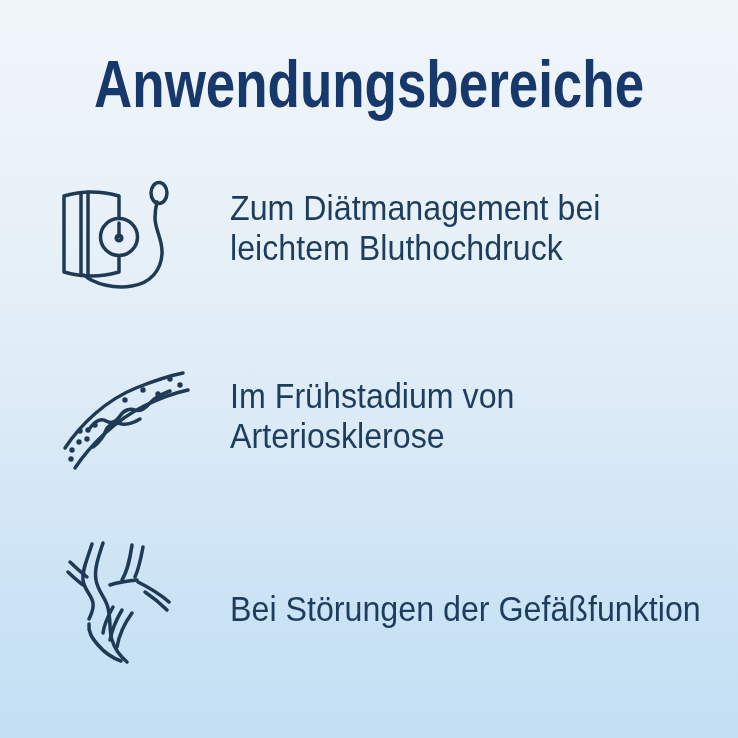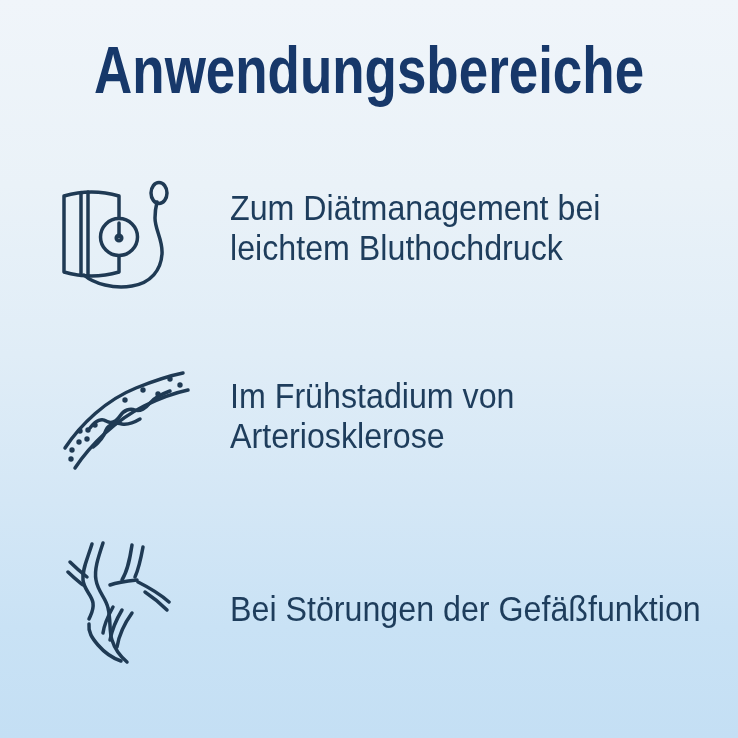--- a/index.html
+++ b/index.html
@@ -12,21 +12,21 @@
       #f0f5fa 0%,
       #eaf2f8 25%,
       #e0edf7 48%,
       #d4e7f6 68%,
       #c9e2f5 85%,
       #c4dff4 100%);
     font-family: "Liberation Sans", sans-serif;
   }
   .title-wrap {
     position: absolute;
-    top: 31px;
+    top: 45px;
     left: 0;
     width: 100%;
     text-align: center;
   }
   .title-wrap span {
     display: inline-block;
     font-size: 67px;
     font-weight: 700;
     color: #17386a;
     letter-spacing: 0px;

